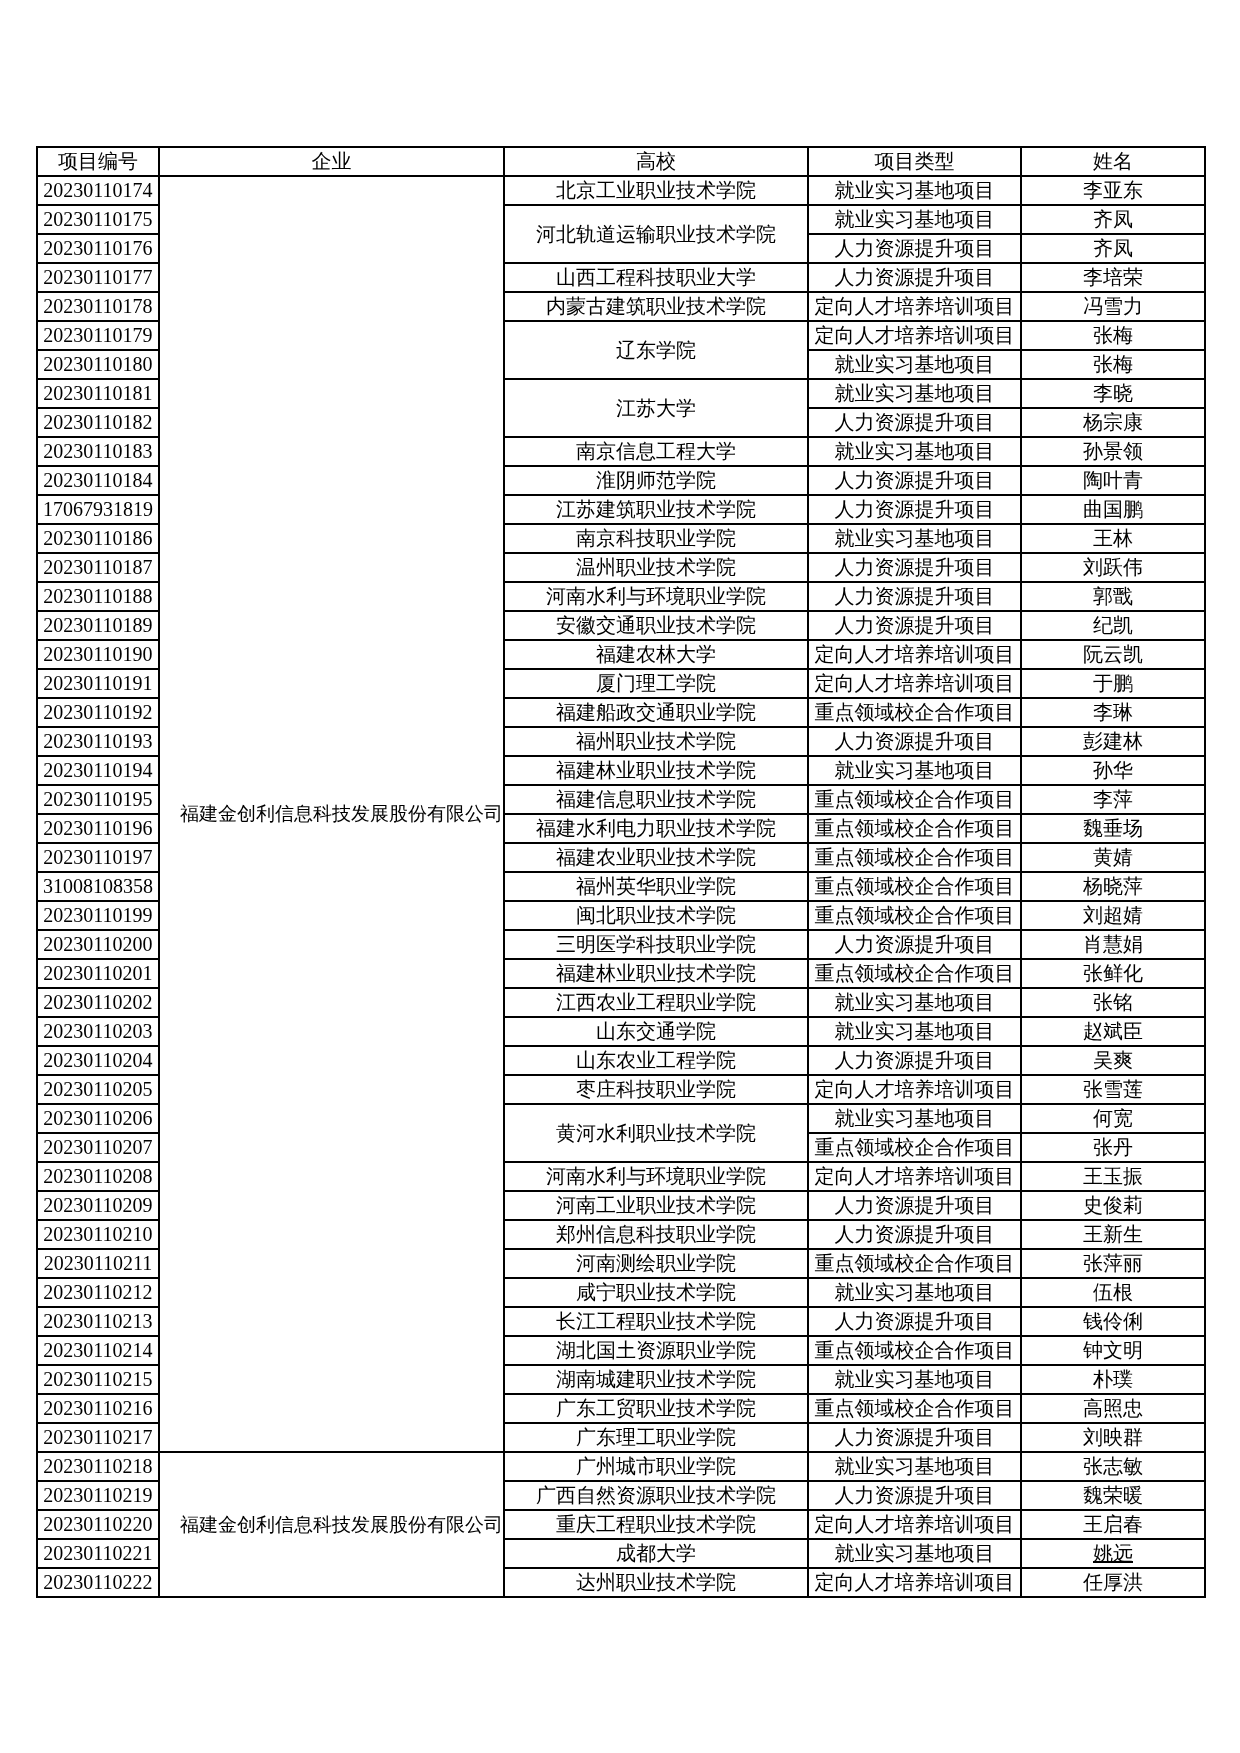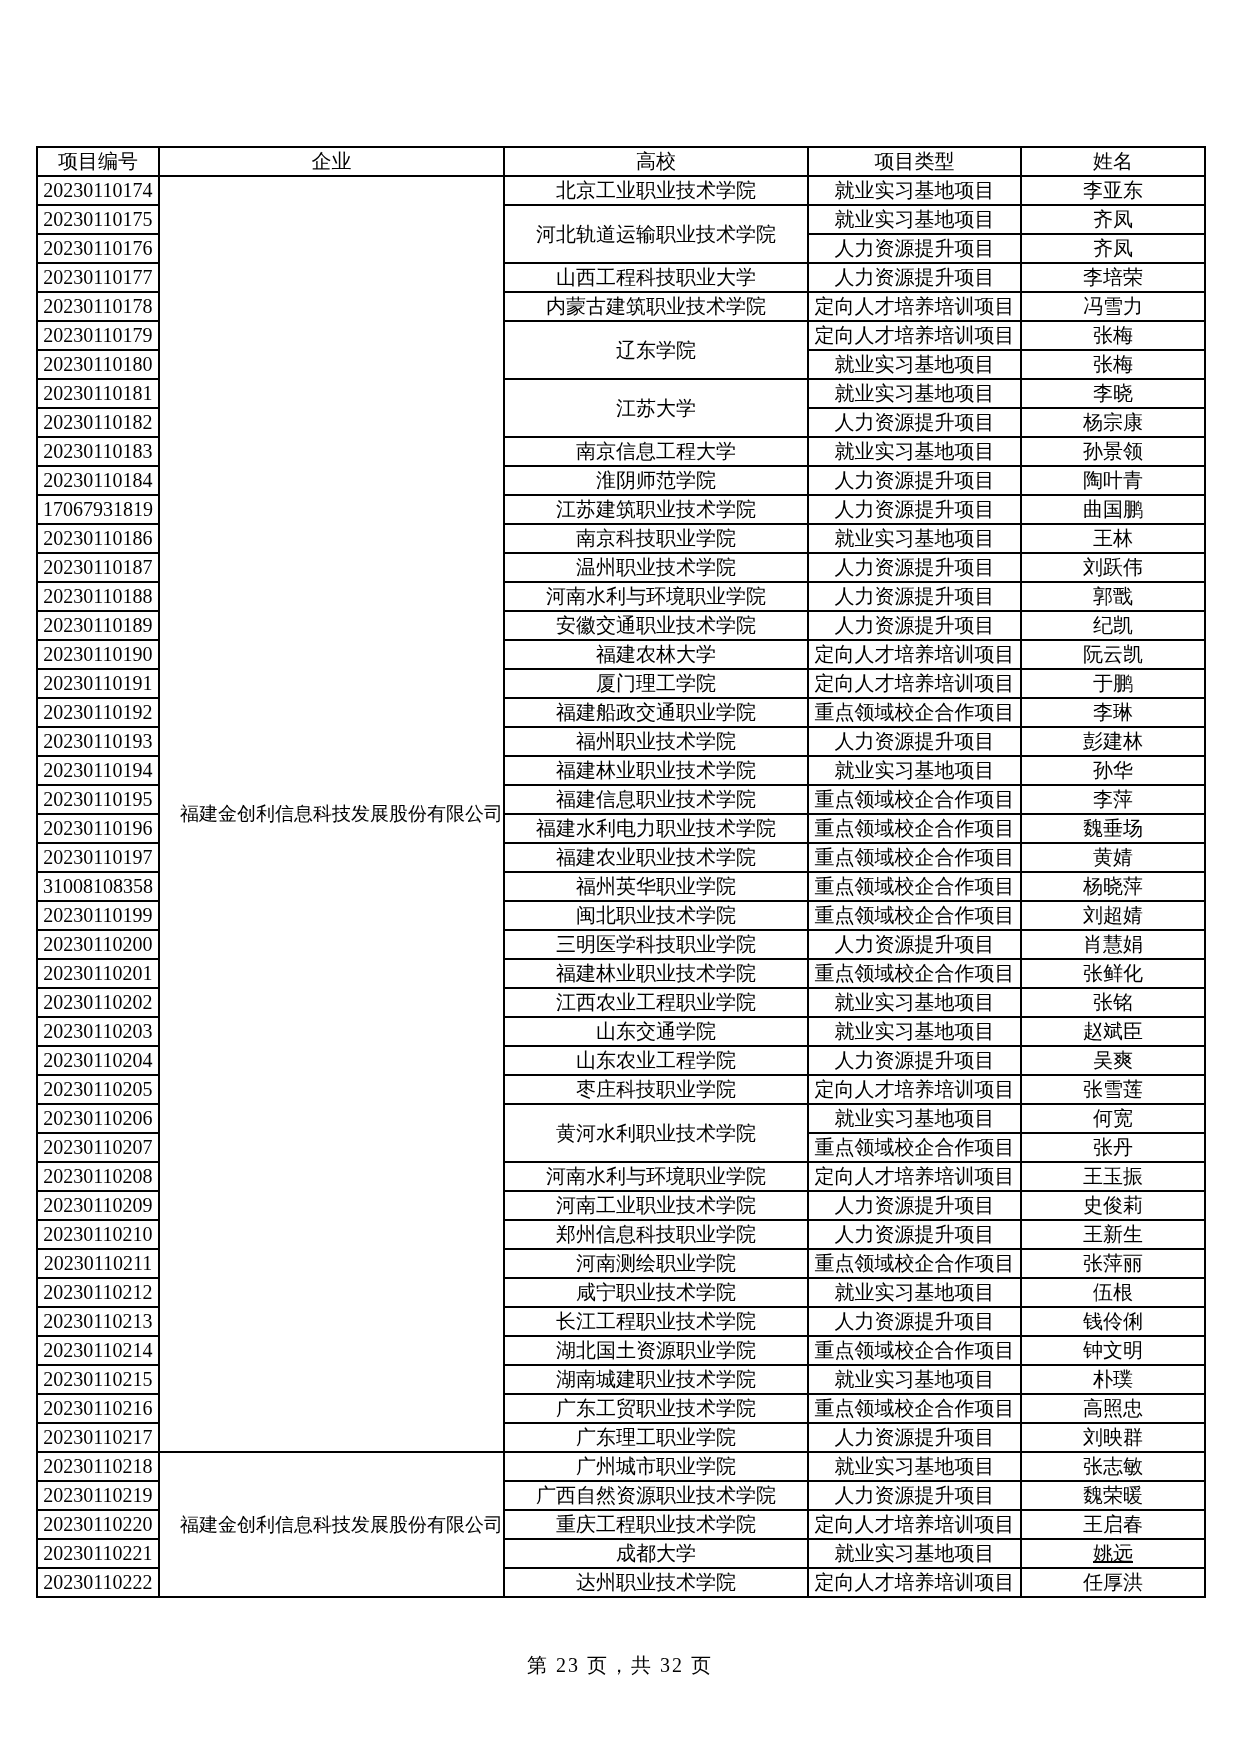--- a/index.html
+++ b/index.html
@@ -343,15 +343,14 @@
         </tr>
         <tr>
           <td class="c-id">20230110222</td>
           <td class="c-school" rowspan="1">达州职业技术学院</td>
           <td class="c-type">定向人才培养培训项目</td>
           <td class="c-name">任厚洪</td>
         </tr>
       </tbody>
   </table>
 
-  <div class="footer">第 23 页，共 32 页</div>
 
 </div>
 
 </body></html>

